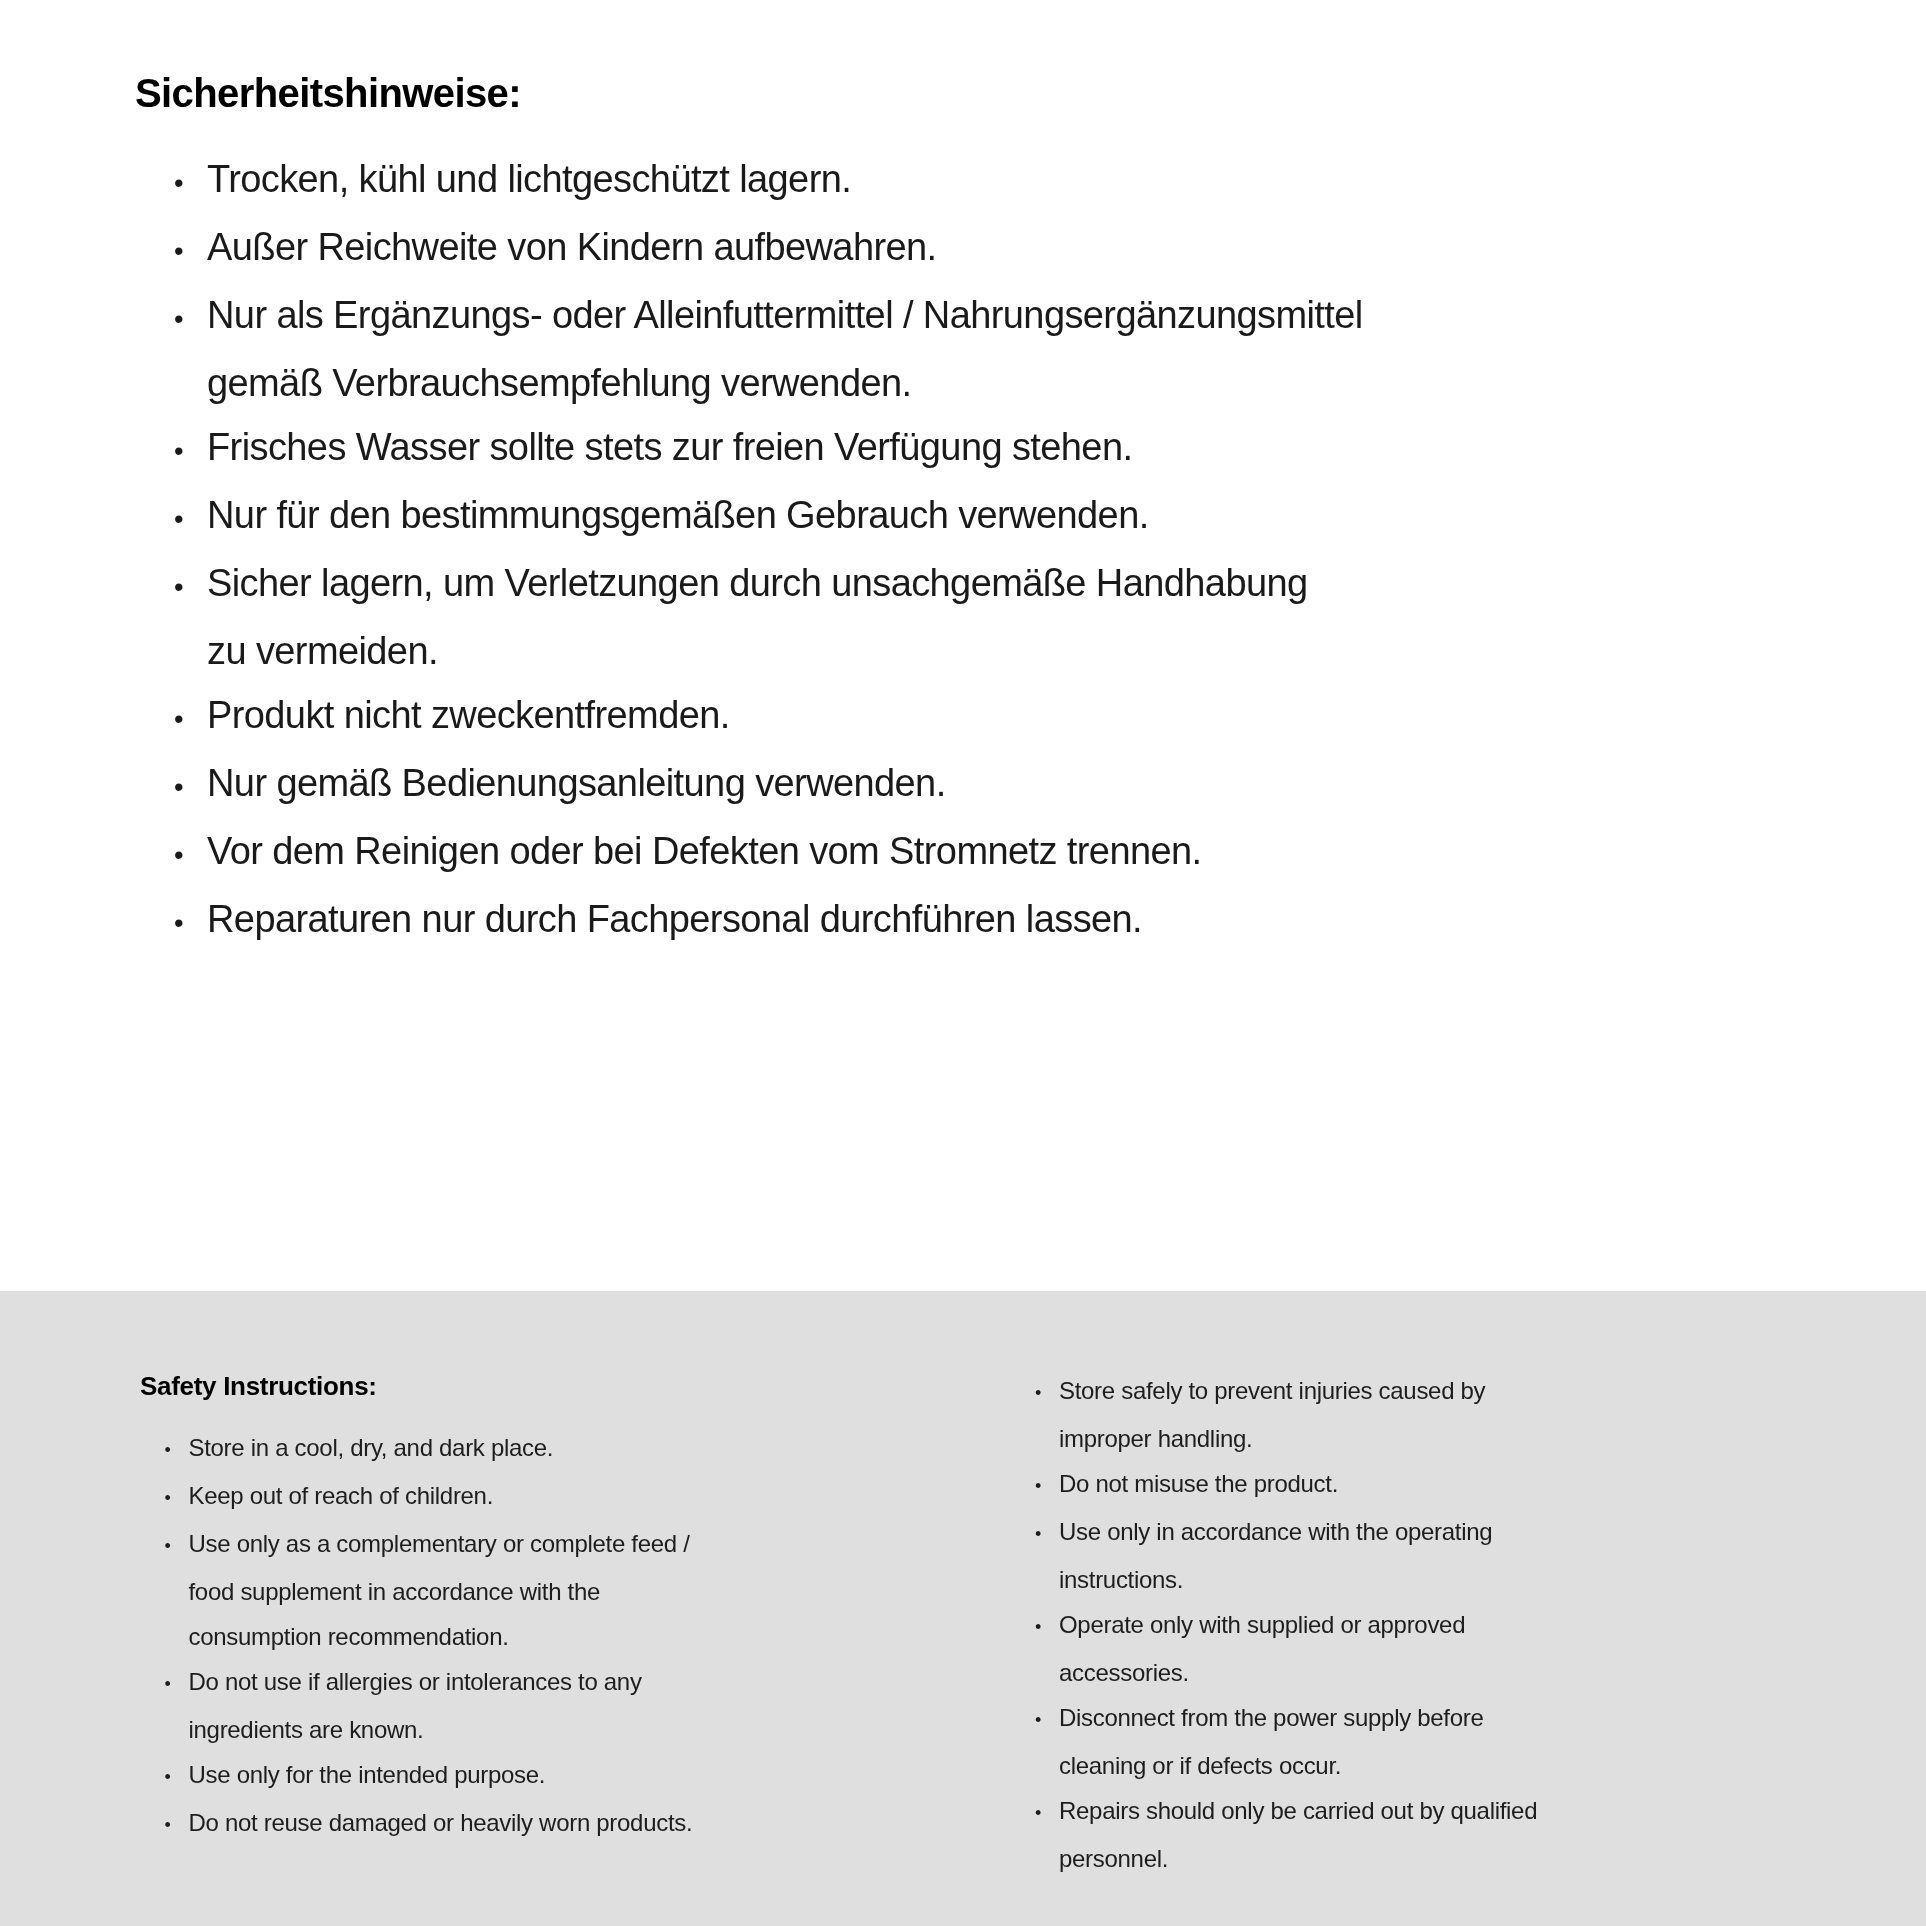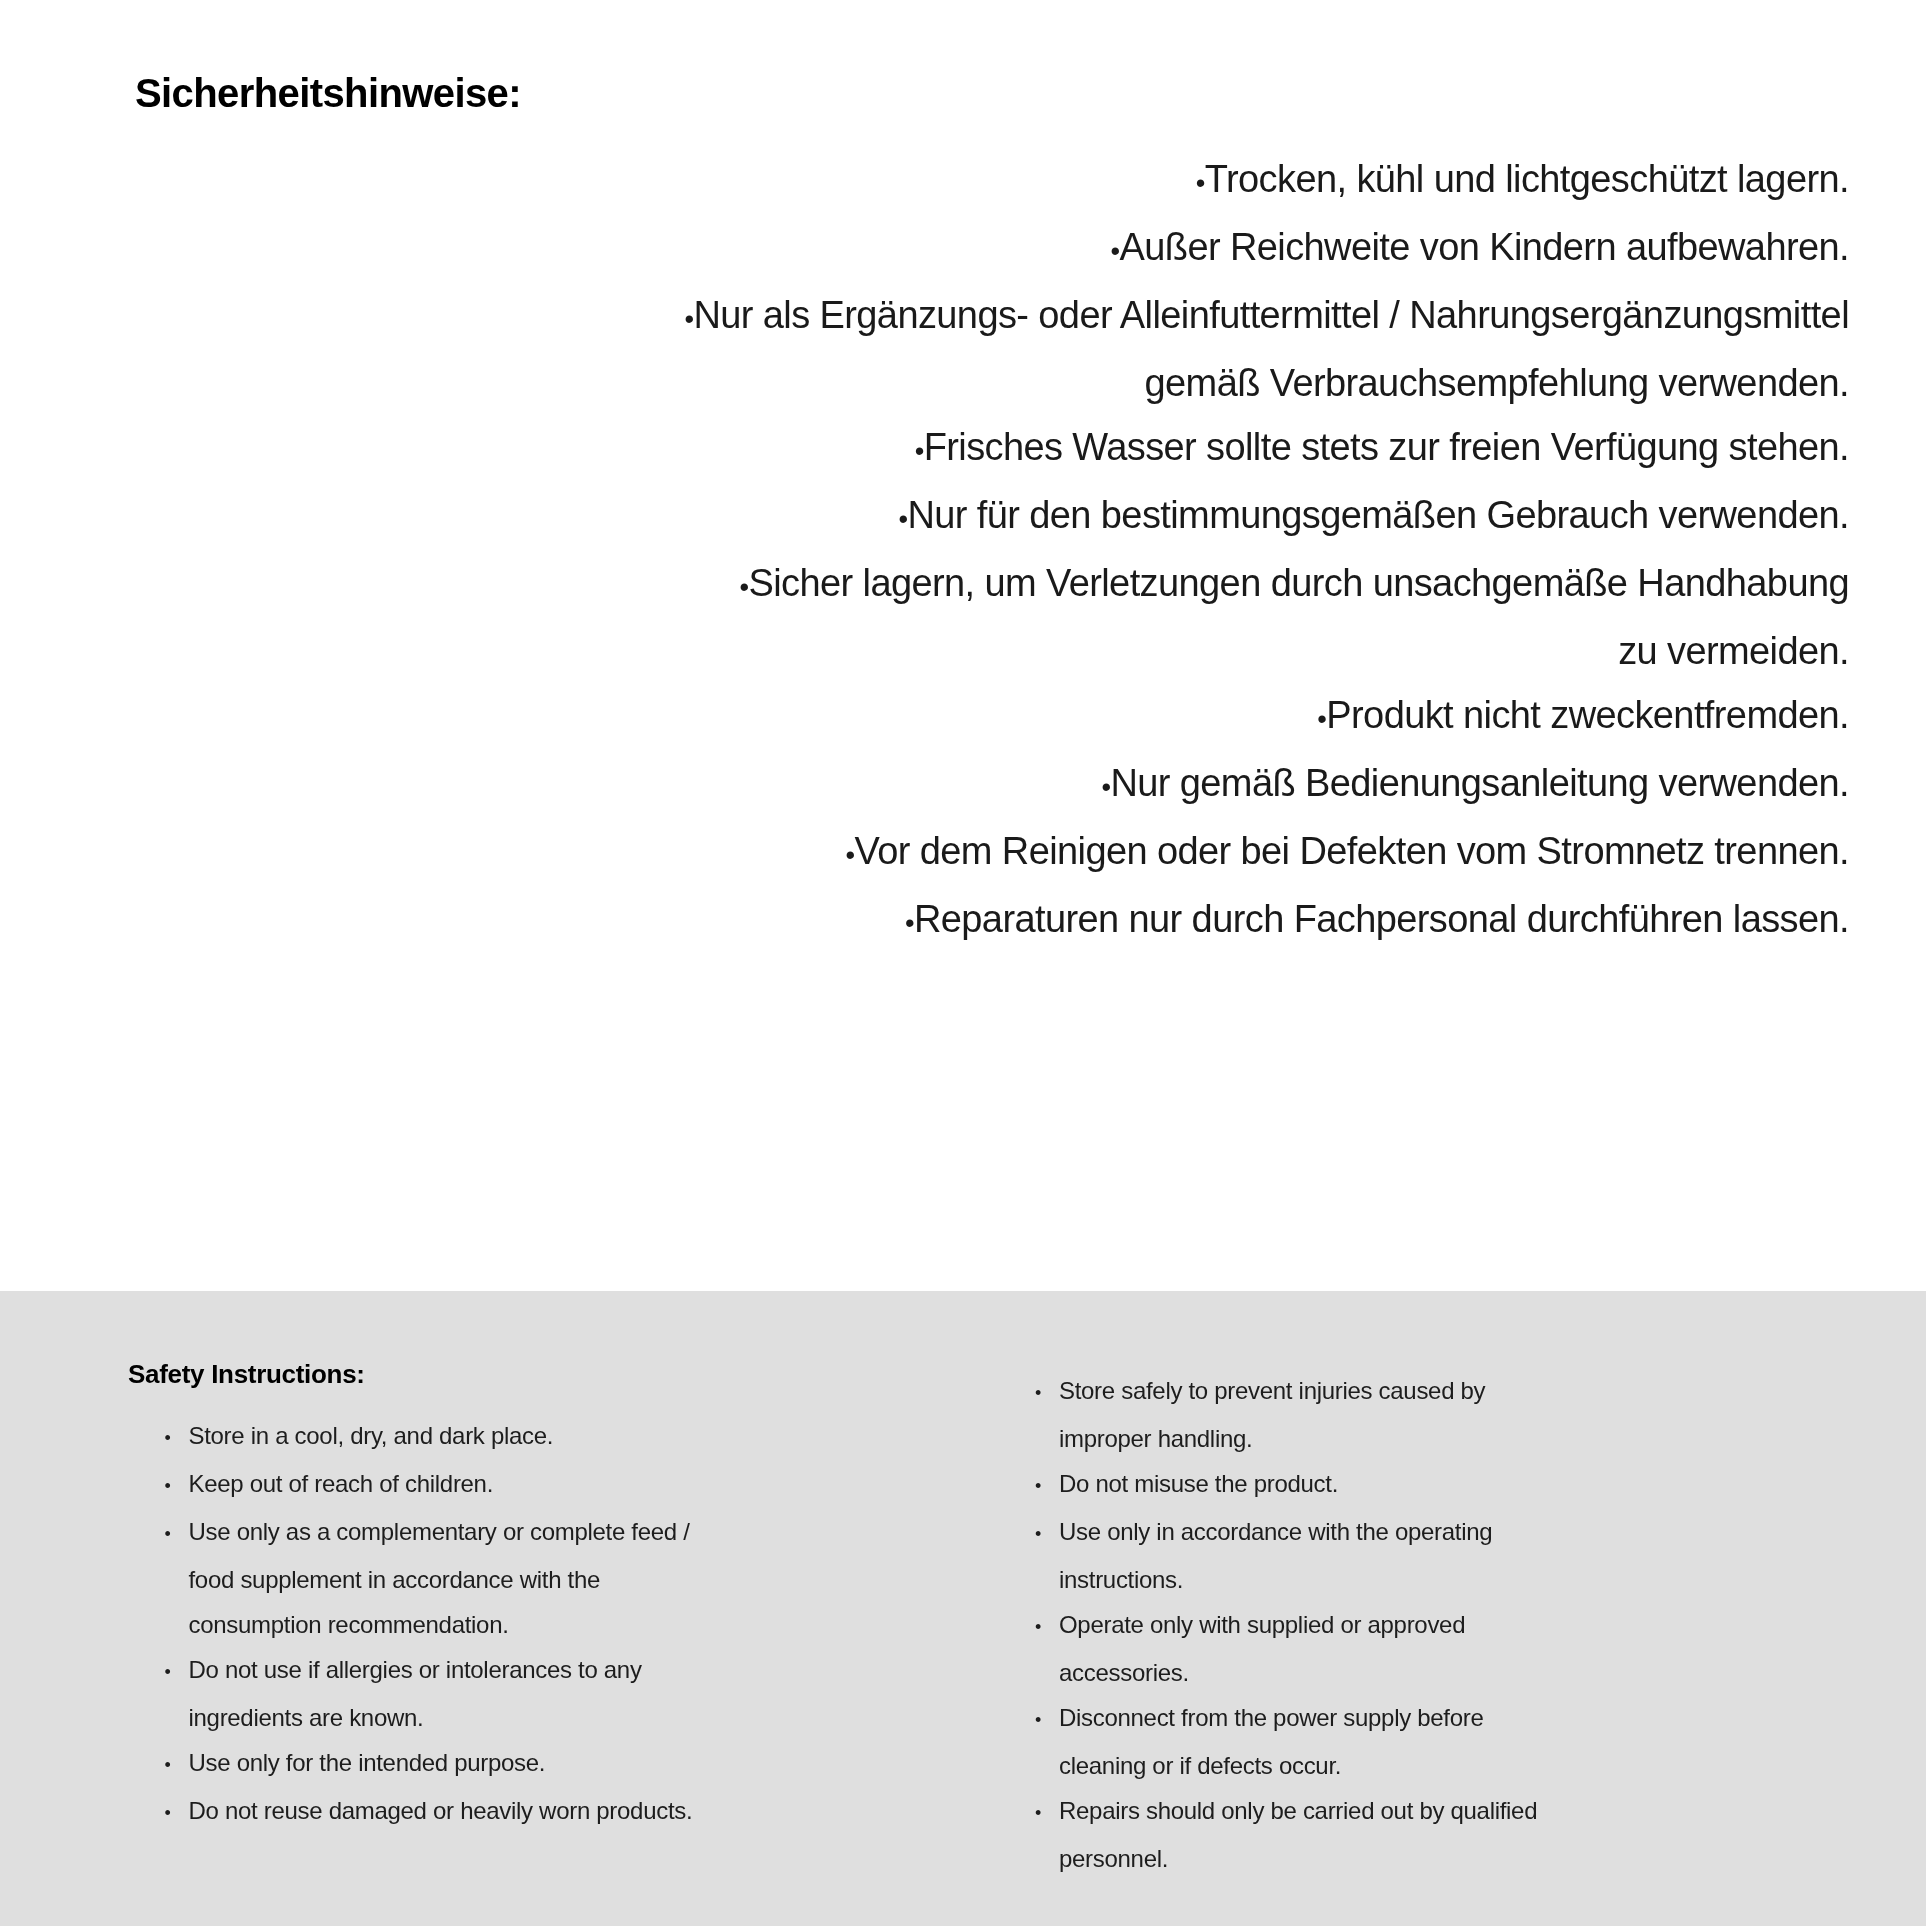--- a/index.html
+++ b/index.html
@@ -32,21 +32,20 @@
     list-style: none;
     margin: 0;
     padding: 0 0 0 39px;
     font-size: 38px;
     line-height: 64px;
     letter-spacing: -0.6px;
   }
   .de-list li {
     padding-left: 33px;
     white-space: pre-line;
-    text-align: right;
   }
   .de-list li::before {
     content: "\2022";
     display: inline-block;
     width: 33px;
     margin-left: -33px;
     font-size: 0.72em;
   }
   
   .section-english {
@@ -59,21 +58,21 @@
   }
   .col-left {
     flex: 0 0 auto;
     width: 764px;
   }
   .col-right {
     flex: 0 0 auto;
     margin-left: 127px;
   }
   .en-title {
-    margin: 0;
+    margin: 12px;
     font-size: 26px;
     line-height: 45px;
     font-weight: 700;
     color: #000000;
     letter-spacing: -0.3px;
   }
   .en-list {
     list-style: none;
     margin: 16px;
     padding: 0;

